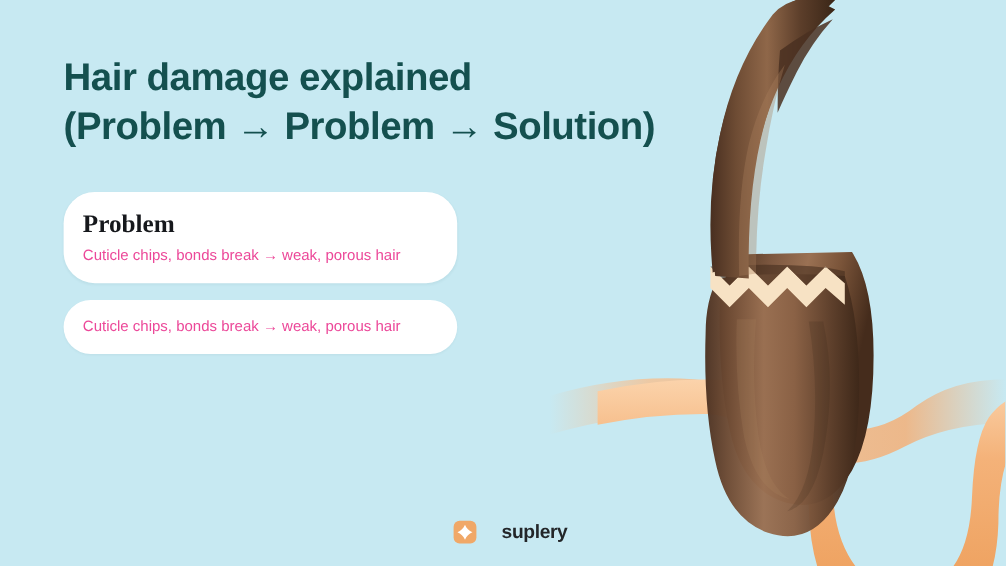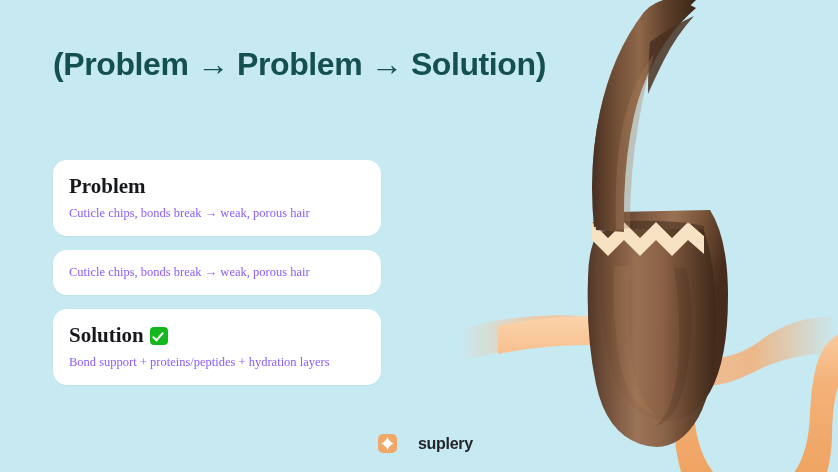--- a/index.html
+++ b/index.html
@@ -40,44 +40,44 @@
 
   
   .cards {
     position: absolute;
     left: 53px;
     top: 160px;
     width: 328px;
   }
   .card {
     background: #ffffff;
-    border-radius: 14px;
+    border-radius: 26px;
     width: 328px;
     box-sizing: border-box;
     padding: 14px 16px 15px 16px;
     margin-bottom: 14px;
     box-shadow: 0 1px 2px rgba(20,80,79,0.05);
   }
   .card:last-child { margin-bottom: 0; }
   .card-title {
     font-family: "Liberation Serif", serif;
     font-weight: bold;
     font-size: 21px;
     line-height: 25px;
     color: #16181c;
     margin: 0 0 6px 0;
     display: flex;
     align-items: center;
     gap: 6px;
   }
   .card-desc {
-    font-family: Liberation Serif, serif;
+    font-family: Liberation Sans, sans-serif;
     font-size: 12.5px;
     line-height: 16px;
-    color: #8b5cf6;
+    color: #ec4899;
     margin: 0;
     white-space: nowrap;
   }
   
   .check-badge {
     display: inline-block;
     width: 18px;
     height: 18px;
     border-radius: 4px;
     background: #15b81c;
@@ -132,43 +132,37 @@
     height: 472px;
   }
   .illustration svg { display: block; }
 </style>
 </head>
 <body>
 
 <div class="slide">
 
   <div class="title-block">
+    <div class="title-line">Hair damage explained</div>
     <div class="title-line">(Problem → Problem → Solution)</div>
   </div>
 
   <div class="cards">
 
     <div class="card">
       <div class="card-title">
         <span>Problem</span>
       </div>
       <p class="card-desc">Cuticle chips, bonds break → weak, porous hair</p>
     </div>
 
     <div class="card">
       <p class="card-desc">Cuticle chips, bonds break → weak, porous hair</p>
     </div>
 
-    <div class="card">
-      <div class="card-title">
-        <span>Solution</span>
-        <span class="check-badge"></span>
-      </div>
-      <p class="card-desc">Bond support + proteins/peptides + hydration layers</p>
-    </div>
 
   </div>
 
   <div class="logo">
     <span class="logo-mark">
       <svg width="19" height="19" viewBox="0 0 19 19" aria-hidden="true">
         <path d="M9.5 3.2 C10.6 6.0 12.9 8.3 15.7 9.5 C12.9 10.6 10.6 12.9 9.5 15.7 C8.3 12.9 6.0 10.6 3.2 9.5 C6.0 8.3 8.3 6.0 9.5 3.2 Z" fill="#ffffff"></path>
       </svg>
     </span>
     <span class="logo-text">suplery</span>

